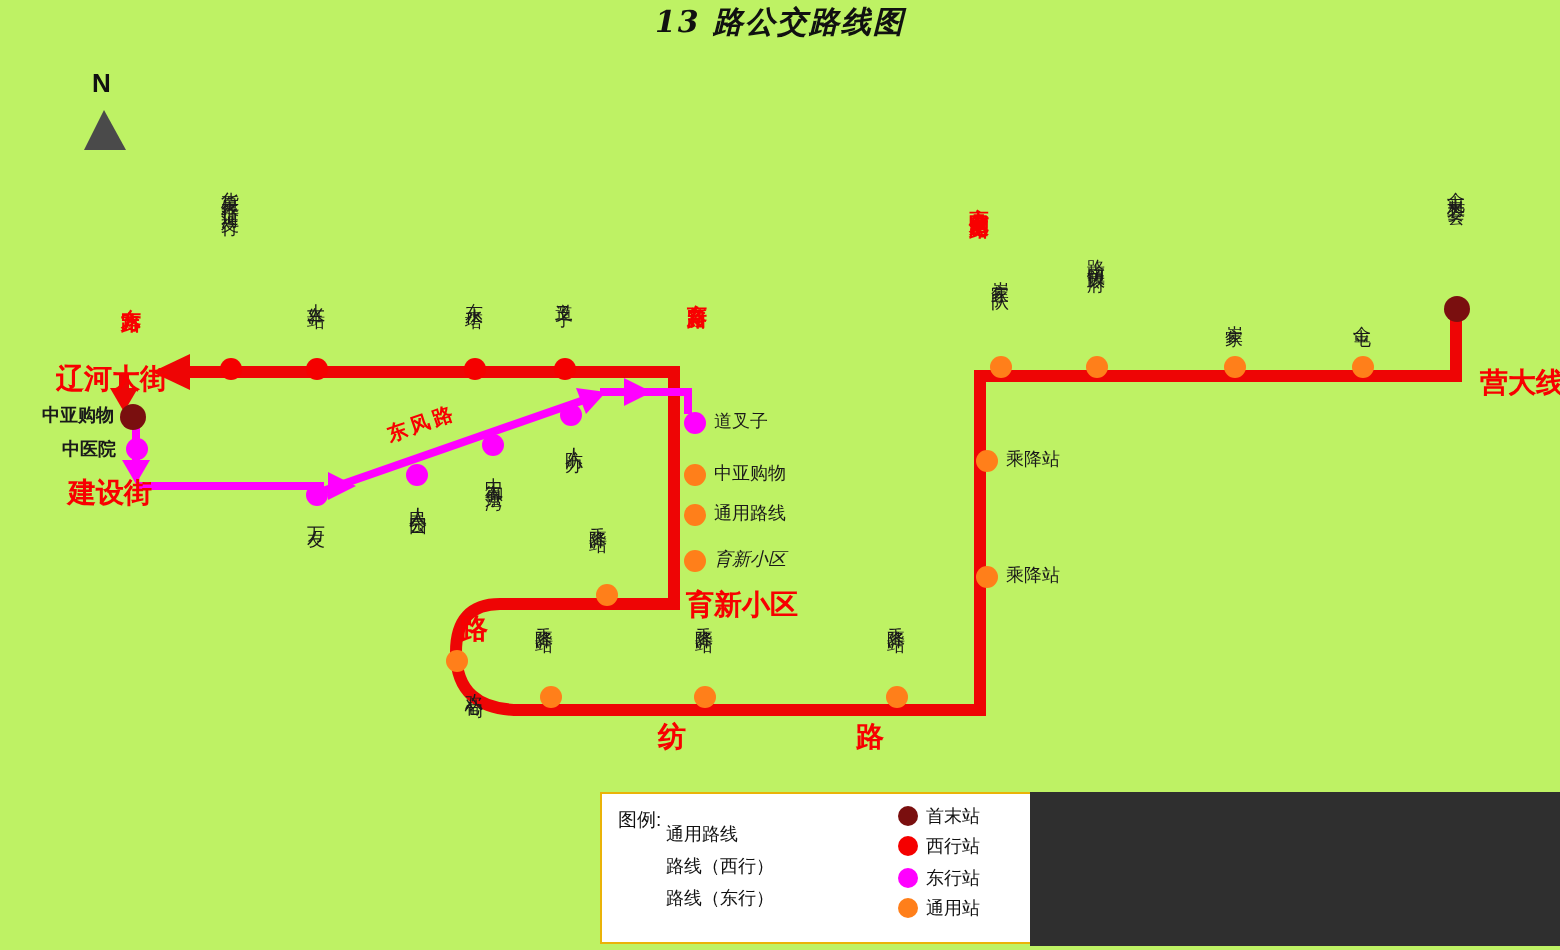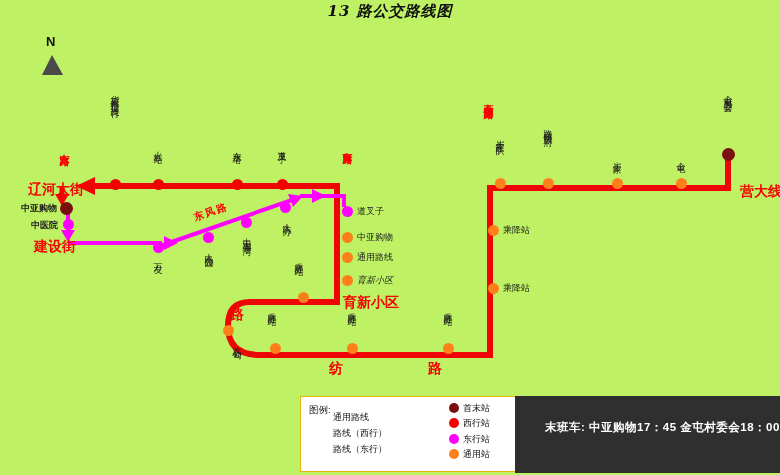--- a/index.html
+++ b/index.html
@@ -171,16 +171,15 @@
       <span class="lg-dot east"></span>
       <span class="lg-label">东行站</span>
     </div>
     <div class="lg-stop" style="top:51px">
       <span class="lg-dot common"></span>
       <span class="lg-label">通用站</span>
     </div>
   </div>
 
   <div class="schedule-panel">
-    <div>末班车: 中亚购物17：45  金屯村委会18：00</div>
   </div>
 
 </div>
 
 </body></html>

